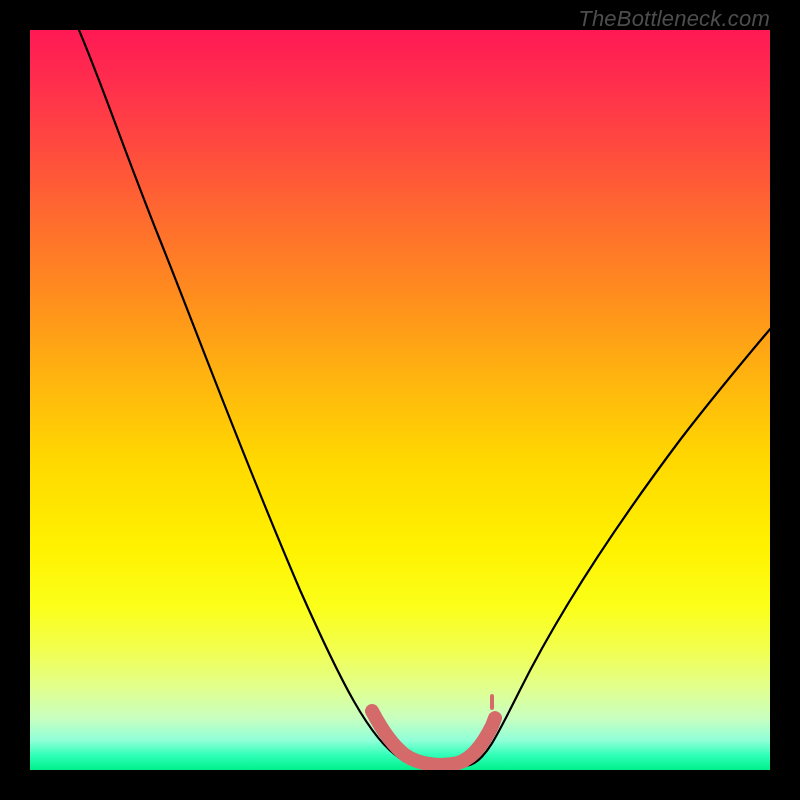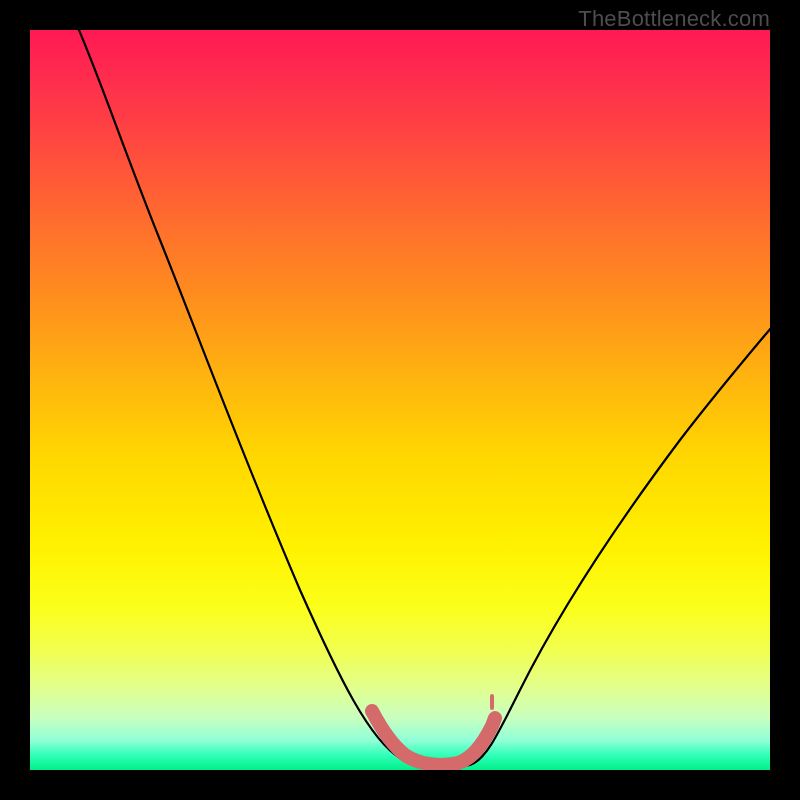--- a/index.html
+++ b/index.html
@@ -11,20 +11,21 @@
     overflow: hidden;
     font-family: Arial, Helvetica, sans-serif;
   }
   .frame {
     position: absolute;
     left: 0;
     top: 0;
     width: 800px;
     height: 800px;
     background: #000;
+    font-style: italic;
   }
   .plot {
     position: absolute;
     left: 30px;
     top: 30px;
     width: 740px;
     height: 740px;
     overflow: hidden;
   }
   .gradient {

